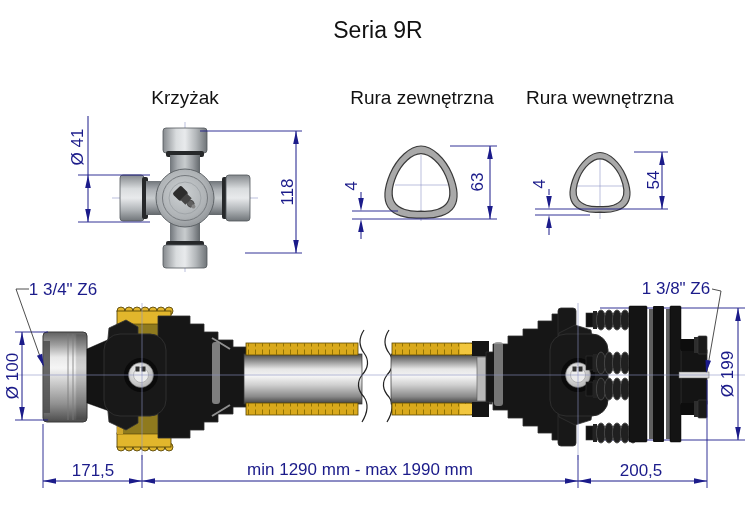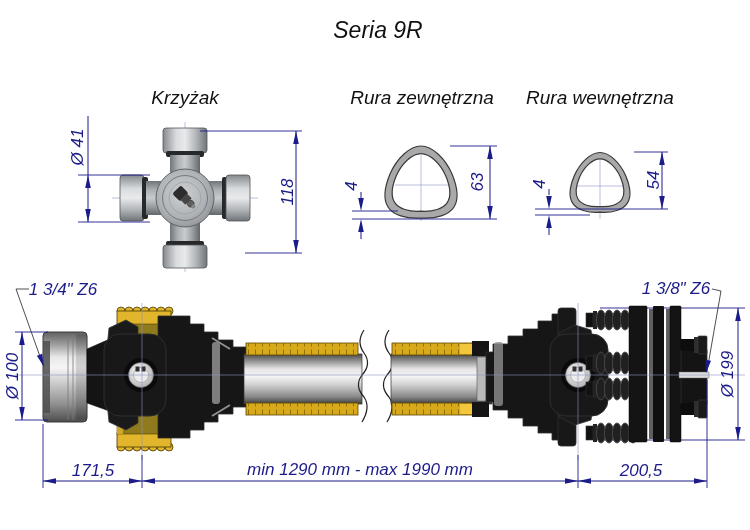--- a/index.html
+++ b/index.html
@@ -1,16 +1,16 @@
 <!DOCTYPE html>
 <html><head>
 <meta charset="utf-8">
 <style>
   html,body { margin:0; padding:0; background:#ffffff; }
-  #canvas { position:relative; width:750px; height:530px; background:#ffffff; overflow:hidden;font-style:italic; }
+  #canvas { position:relative; width:750px; height:530px; background:#ffffff; overflow:hidden; }
   svg { font-family:"Liberation Sans", sans-serif; }
   .title-text { fill:#111111; font-size:23px; }
   .label-text { fill:#111111; font-size:19px; }
   .dim-text   { fill:#1b1b8a; font-size:17px; }
   .dimline    { stroke:#1b1b8a; stroke-width:1; fill:none; }
   .extline    { stroke:#1b1b8a; stroke-width:0.9; fill:none; }
   .arrow      { fill:#1b1b8a; stroke:none; }
   .cline      { stroke:#8d93c8; stroke-width:0.8; fill:none; opacity:0.75; }
   .leader     { stroke:#3a3a3a; stroke-width:0.9; fill:none; }
 </style>

